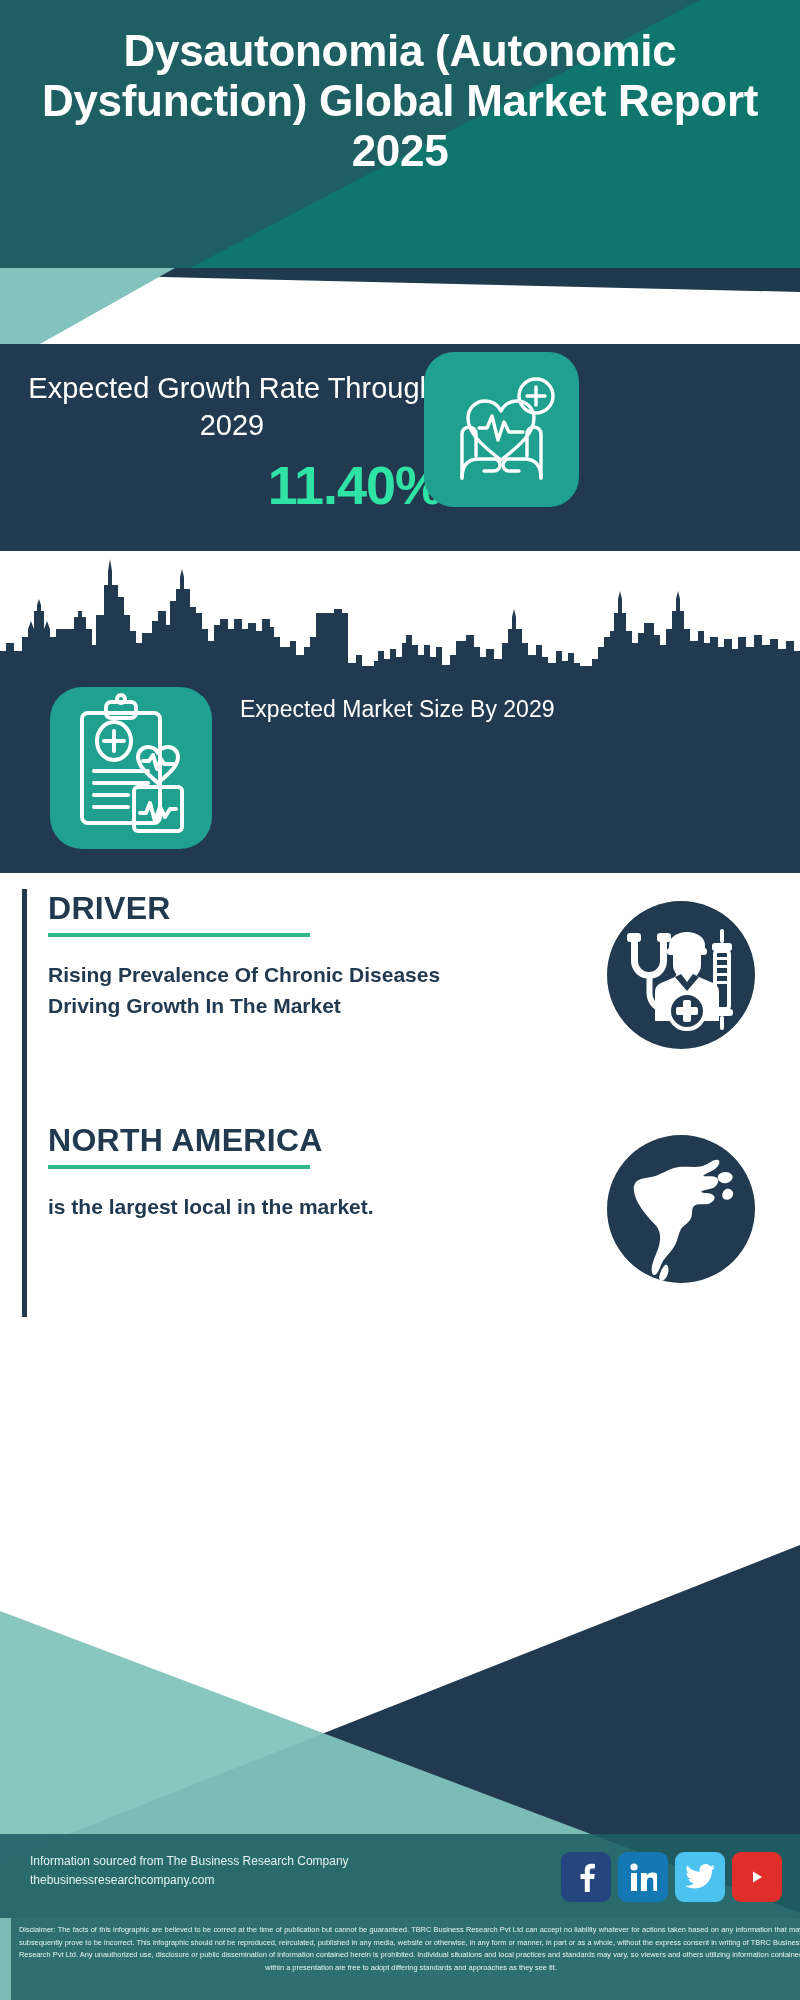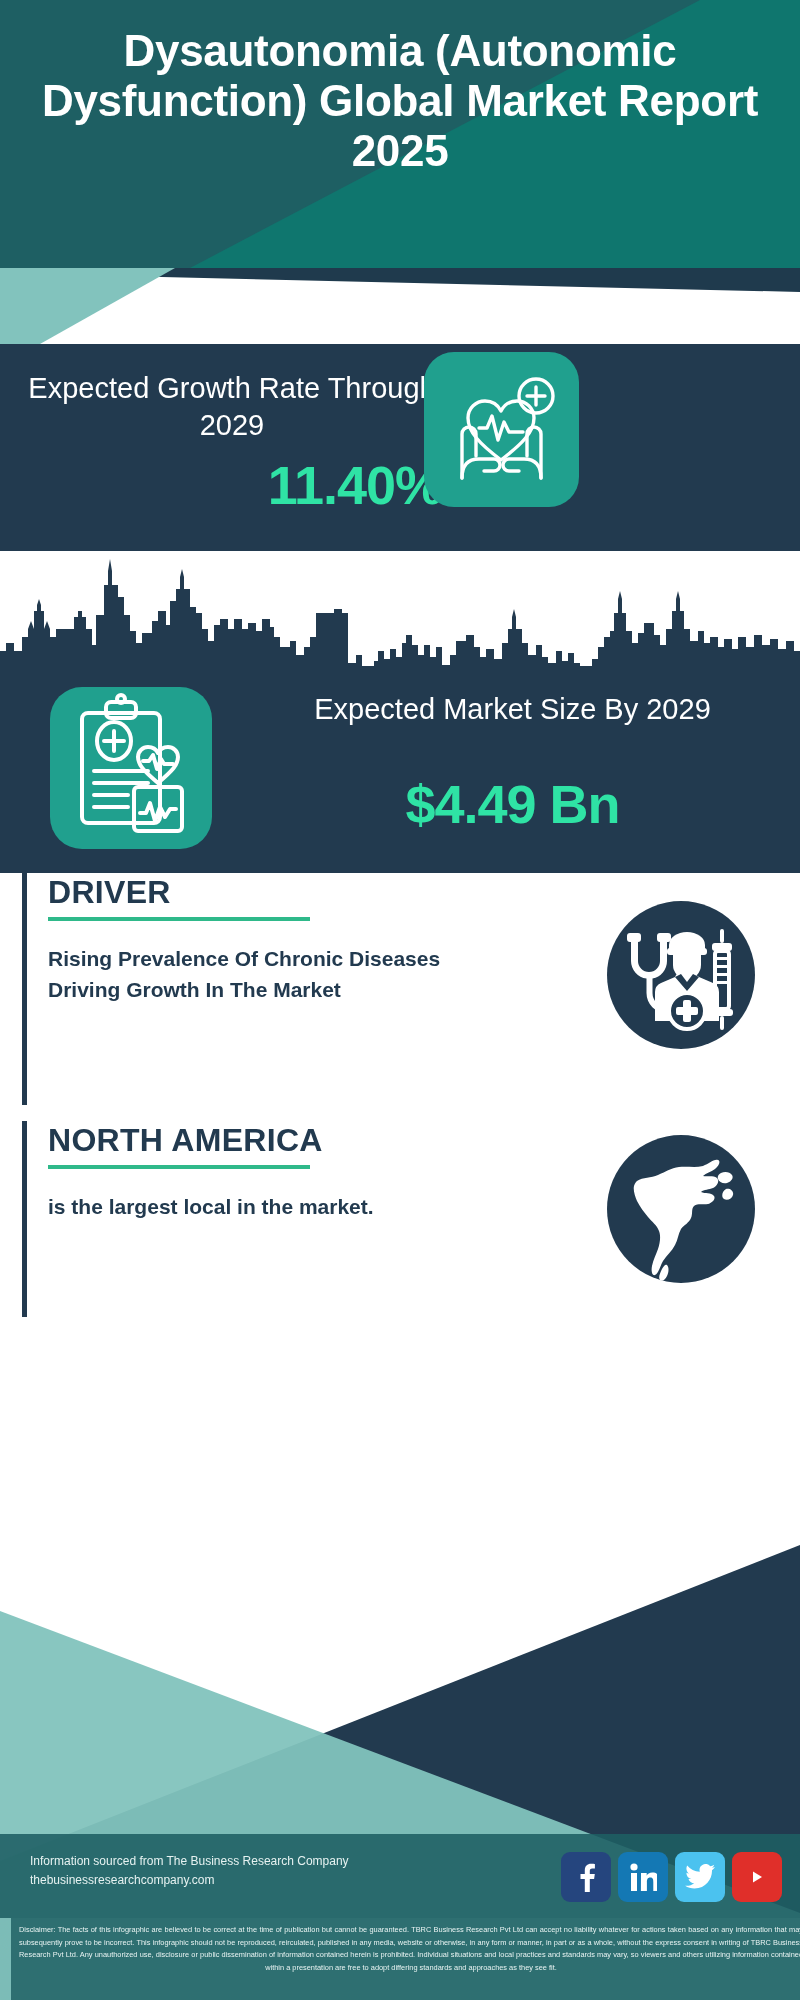--- a/index.html
+++ b/index.html
@@ -110,23 +110,22 @@
     background: #ffffff;
   }
   .skyline-svg {
     position: absolute; left: 0; top: 0;
     width: 800px; height: 130px;
     display: block;
   }
   .market-label {
     position: absolute; left: 240px; top: 140px;
     width: 545px;
-    text-align: center;
     color: #ffffff;
-    font-size: 29px;
+    font-size: 23px;
     line-height: 37px;
   }
   .market-value {
     position: absolute; left: 240px; top: 222px;
     width: 545px;
     text-align: center;
     color: #2fe3a5;
     font-size: 54px;
     font-weight: bold;
     letter-spacing: -1px;
@@ -290,21 +289,20 @@
     </svg>
   </div>
 
   <div class="skyline-wrap">
     <div class="skyline-white"></div>
     <svg class="skyline-svg" viewBox="0 0 800 130" preserveAspectRatio="none">
       <path fill="#223a4f" d="M0 130 L0 100 L6 100 L6 92 L14 92 L14 100 L22 100 L22 86 L28 86 L28 78 L31 70 L34 78 L34 60 L37 60 L37 54 L39 48 L41 54 L41 60 L44 60 L44 78 L47 70 L50 78 L50 86 L56 86 L56 78 L74 78 L74 66 L78 66 L78 60 L82 60 L82 66 L86 66 L86 78 L92 78 L92 94 L96 94 L96 64 L104 64 L104 34 L108 34 L108 20 L110 8 L112 20 L112 34 L118 34 L118 46 L124 46 L124 64 L130 64 L130 80 L136 80 L136 92 L142 92 L142 82 L152 82 L152 70 L158 70 L158 60 L166 60 L166 74 L170 74 L170 50 L176 50 L176 38 L180 38 L180 26 L182 18 L184 26 L184 38 L190 38 L190 56 L196 56 L196 62 L202 62 L202 78 L208 78 L208 90 L214 90 L214 74 L220 74 L220 68 L228 68 L228 78 L234 78 L234 68 L242 68 L242 78 L248 78 L248 72 L256 72 L256 80 L262 80 L262 68 L270 68 L270 76 L274 76 L274 86 L280 86 L280 96 L290 96 L290 90 L296 90 L296 104 L304 104 L304 96 L310 96 L310 86 L316 86 L316 62 L334 62 L334 58 L342 58 L342 62 L348 62 L348 112 L356 112 L356 104 L362 104 L362 120 L374 120 L374 110 L378 110 L378 100 L384 100 L384 108 L390 108 L390 98 L396 98 L396 106 L402 106 L402 92 L406 92 L406 84 L412 84 L412 94 L418 94 L418 104 L424 104 L424 94 L430 94 L430 106 L436 106 L436 96 L442 96 L442 114 L450 114 L450 104 L456 104 L456 90 L466 90 L466 84 L474 84 L474 96 L480 96 L480 106 L486 106 L486 98 L494 98 L494 108 L502 108 L502 92 L508 92 L508 78 L512 78 L512 66 L514 58 L516 66 L516 78 L522 78 L522 92 L528 92 L528 104 L536 104 L536 94 L542 94 L542 106 L548 106 L548 112 L556 112 L556 100 L562 100 L562 110 L568 110 L568 102 L574 102 L574 112 L580 112 L580 118 L592 118 L592 108 L598 108 L598 96 L604 96 L604 86 L610 86 L610 80 L614 80 L614 62 L618 62 L618 48 L620 40 L622 48 L622 62 L626 62 L626 80 L632 80 L632 92 L638 92 L638 82 L644 82 L644 72 L654 72 L654 84 L660 84 L660 94 L666 94 L666 78 L672 78 L672 60 L676 60 L676 48 L678 40 L680 48 L680 60 L684 60 L684 78 L690 78 L690 90 L698 90 L698 80 L704 80 L704 92 L710 92 L710 86 L718 86 L718 96 L724 96 L724 88 L732 88 L732 98 L738 98 L738 86 L746 86 L746 96 L754 96 L754 84 L762 84 L762 94 L770 94 L770 88 L778 88 L778 98 L786 98 L786 90 L794 90 L794 100 L800 100 L800 130 Z"></path>
     </svg>
 
     <div class="market-label">Expected Market Size By 2029</div>
-    <div class="market-value">$4.49 Bn</div>
 
     <div class="market-icon-card">
       <svg width="162" height="162" viewBox="0 0 162 162">
         <g fill="none" stroke="#ffffff" stroke-width="4" stroke-linecap="round" stroke-linejoin="round">
 
           <rect x="32" y="26" width="78" height="110" rx="6"></rect>
 
           <rect x="56" y="15" width="30" height="16" rx="5"></rect>
           <circle cx="71" cy="12" r="4"></circle>
 
@@ -318,21 +316,21 @@
 
           <rect x="84" y="100" width="48" height="44" rx="4"></rect>
           <path d="M90 126 L96 126 L100 116 L105 134 L110 120 L115 130 L120 122 L126 122"></path>
         </g>
       </svg>
     </div>
   </div>
 
   <div class="insights">
 
-    <div class="panel" style="top:0; height:232px;">
+    <div class="panel" style="top:16px; height:232px;">
       <div class="panel-bar"></div>
       <div class="panel-body">
         <div class="panel-heading">DRIVER</div>
         <div class="panel-rule"></div>
         <div class="panel-text">Rising Prevalence Of Chronic Diseases Driving Growth In The Market</div>
       </div>
     </div>
     <div class="circle-icon" style="left:607px; top:28px; width:148px; height:148px;">
       <svg width="148" height="148" viewBox="0 0 148 148">
         <g fill="#ffffff">

